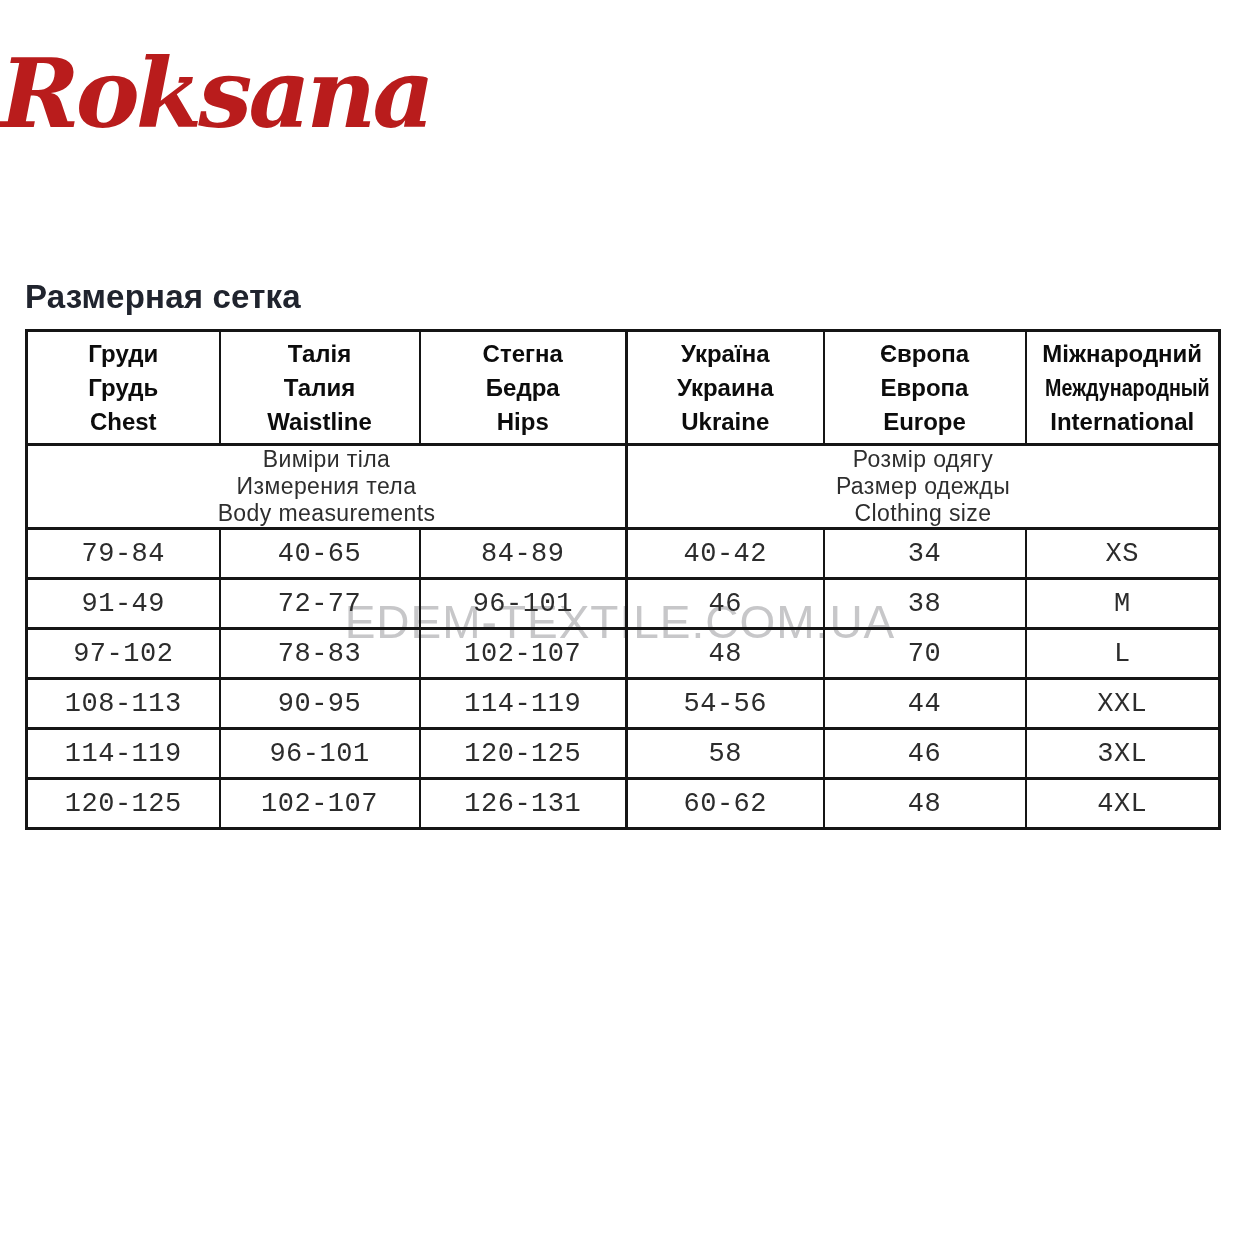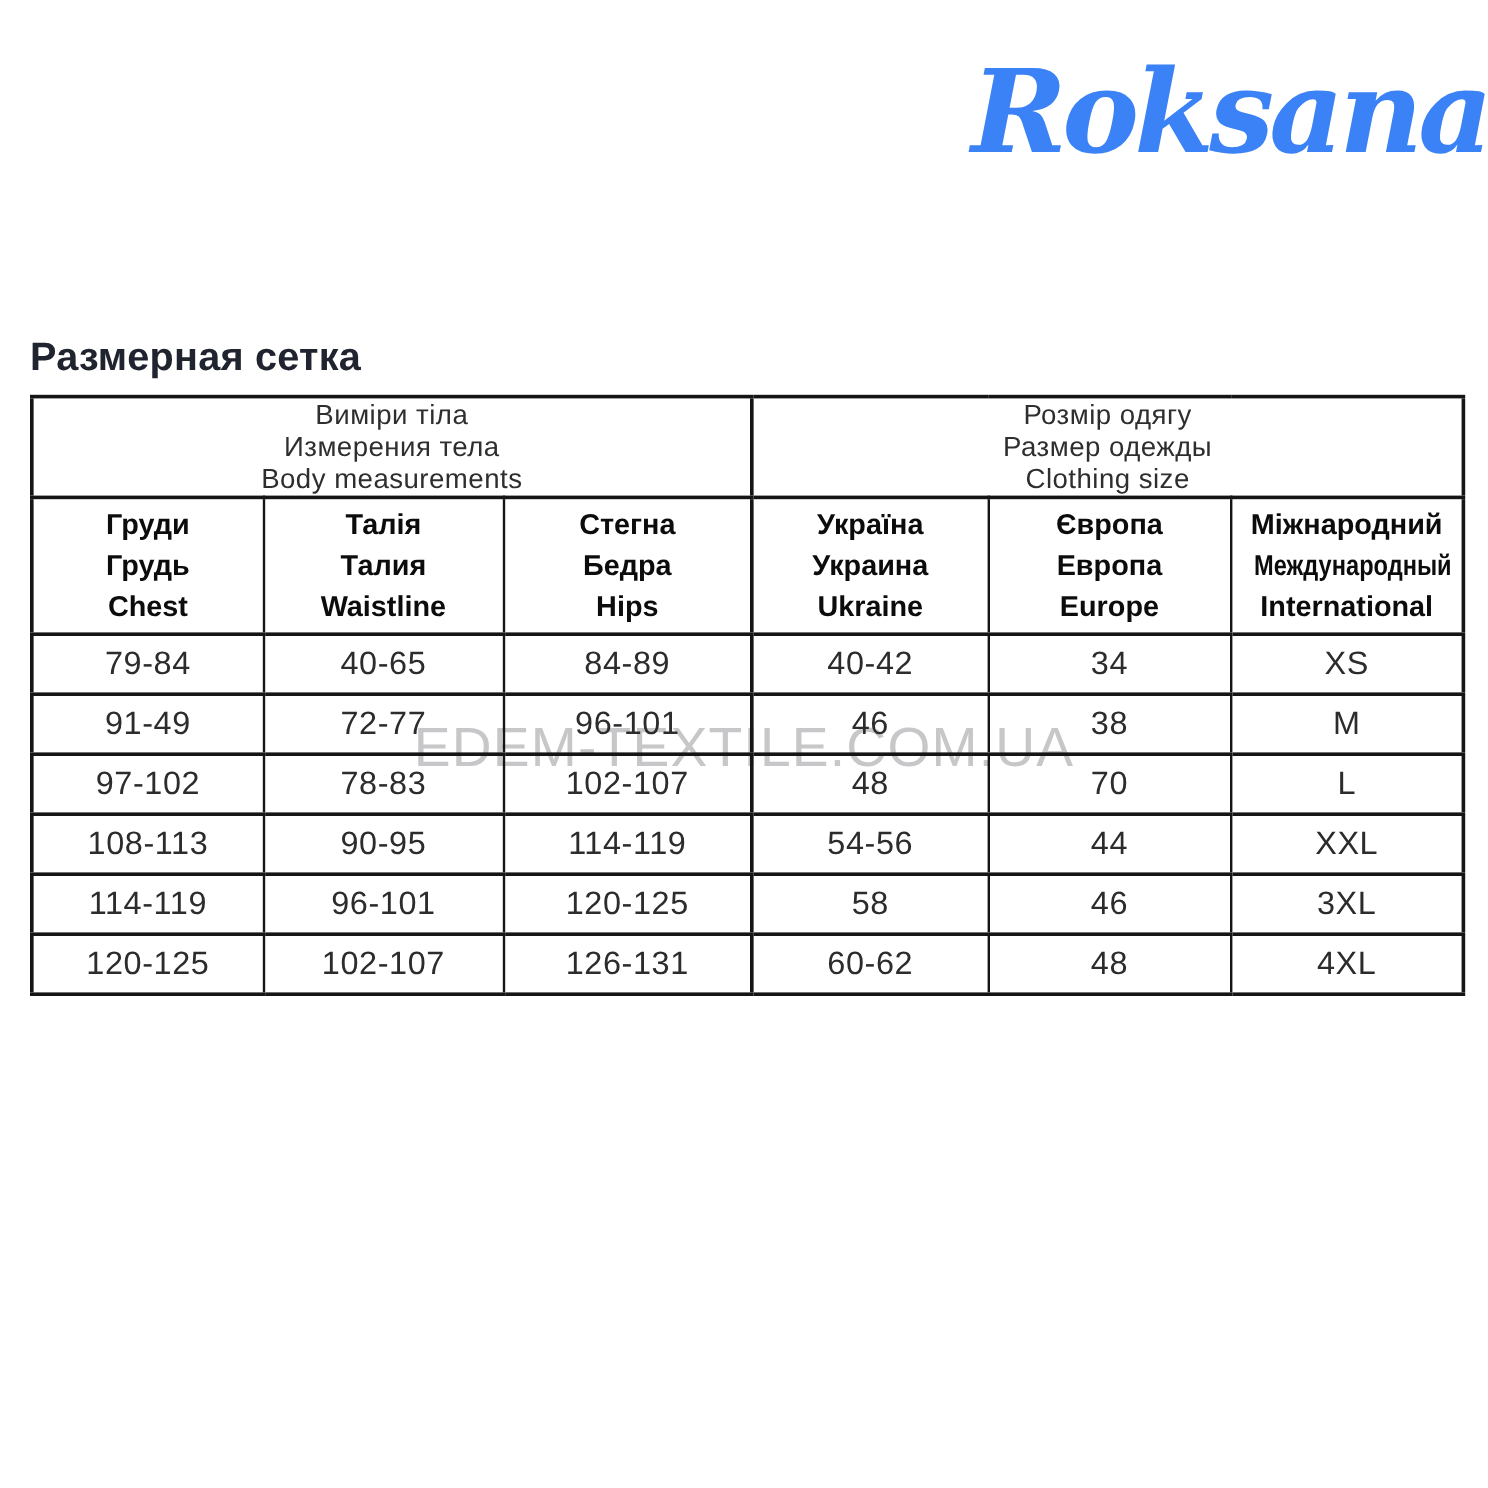--- a/index.html
+++ b/index.html
@@ -9,27 +9,27 @@
     position: relative;
     overflow: hidden;
     font-family: "Liberation Sans", sans-serif;
   }
 
   
   .logo {
     position: absolute;
     top: 34px; left: 0;
     width: 100%;
-    text-align: right;
+    text-align: left;
     font-family: "DejaVu Serif", serif;
     font-style: italic;
     font-weight: bold;
     font-size: 96px;
     line-height: 120px;
-    color: #3b82f6;
+    color: #b91c1c;
     letter-spacing: -4px;
   }
 
   
   .page-title {
     position: absolute;
     left: 25px; top: 278px;
     font-size: 33px;
     font-weight: bold;
     color: #20242e;
@@ -89,20 +89,21 @@
     color: #2e2e2e;
     letter-spacing: 0.4px;
   }
   .group-cell span { display: block; line-height: 27px; }
 
   .data-row td {
     height: 50px;
     font-size: 27px;
     color: #2c2c2c;
     letter-spacing: 0.5px;
+    font-family: Liberation Mono, monospace;
   }
 </style>
 </head>
 <body>
 
 <div class="logo">Roksana</div>
 
 <div class="page-title">Размерная сетка</div>
 
 <div class="watermark">EDEM-TEXTILE.COM.UA</div>
@@ -111,61 +112,61 @@
   <colgroup>
     <col style="width:193px">
       <col style="width:200px">
       <col style="width:207px">
     <col style="width:197px">
       <col style="width:202px">
       <col style="width:194px">
   </colgroup>
   <thead>
     <tr>
+      <th class="head-cell">
+        <span>Груди</span>
+        <span>Грудь</span>
+        <span>Chest</span>
+      </th>
+      <th class="head-cell">
+        <span>Талія</span>
+        <span>Талия</span>
+        <span>Waistline</span>
+      </th>
+      <th class="head-cell">
+        <span>Стегна</span>
+        <span>Бедра</span>
+        <span>Hips</span>
+      </th>
+      <th class="head-cell mid">
+        <span>Україна</span>
+        <span>Украина</span>
+        <span>Ukraine</span>
+      </th>
+      <th class="head-cell">
+        <span>Європа</span>
+        <span>Европа</span>
+        <span>Europe</span>
+      </th>
+      <th class="head-cell">
+        <span>Міжнародний</span>
+        <span><span class="condensed">Международный</span></span>
+        <span>International</span>
+      </th>
+    </tr>
+    <tr>
       <th class="group-cell" colspan="3">
         <span>Виміри тіла</span>
         <span>Измерения тела</span>
         <span>Body measurements</span>
       </th>
       <th class="group-cell mid" colspan="3">
         <span>Розмір одягу</span>
         <span>Размер одежды</span>
         <span>Clothing size</span>
-      </th>
-    </tr>
-    <tr>
-      <th class="head-cell">
-        <span>Груди</span>
-        <span>Грудь</span>
-        <span>Chest</span>
-      </th>
-      <th class="head-cell">
-        <span>Талія</span>
-        <span>Талия</span>
-        <span>Waistline</span>
-      </th>
-      <th class="head-cell">
-        <span>Стегна</span>
-        <span>Бедра</span>
-        <span>Hips</span>
-      </th>
-      <th class="head-cell mid">
-        <span>Україна</span>
-        <span>Украина</span>
-        <span>Ukraine</span>
-      </th>
-      <th class="head-cell">
-        <span>Європа</span>
-        <span>Европа</span>
-        <span>Europe</span>
-      </th>
-      <th class="head-cell">
-        <span>Міжнародний</span>
-        <span><span class="condensed">Международный</span></span>
-        <span>International</span>
       </th>
     </tr>
   </thead>
   <tbody>
     <tr class="data-row">
       <td>79-84</td>
       <td>40-65</td>
       <td>84-89</td>
       <td class="mid">40-42</td>
       <td>34</td>

